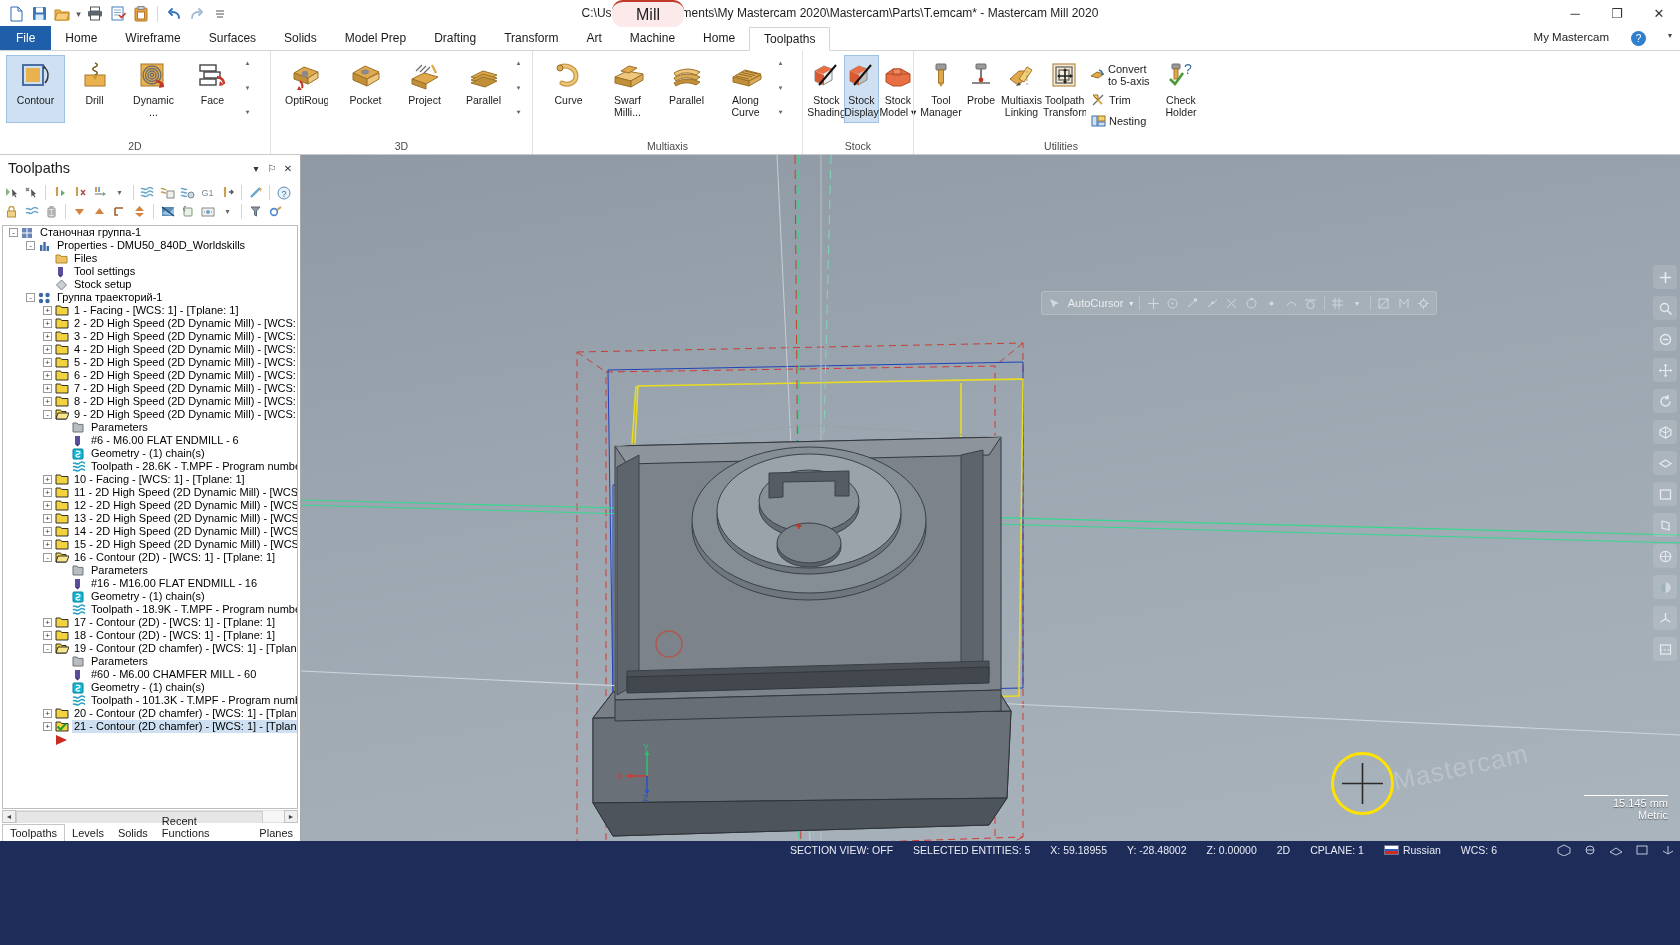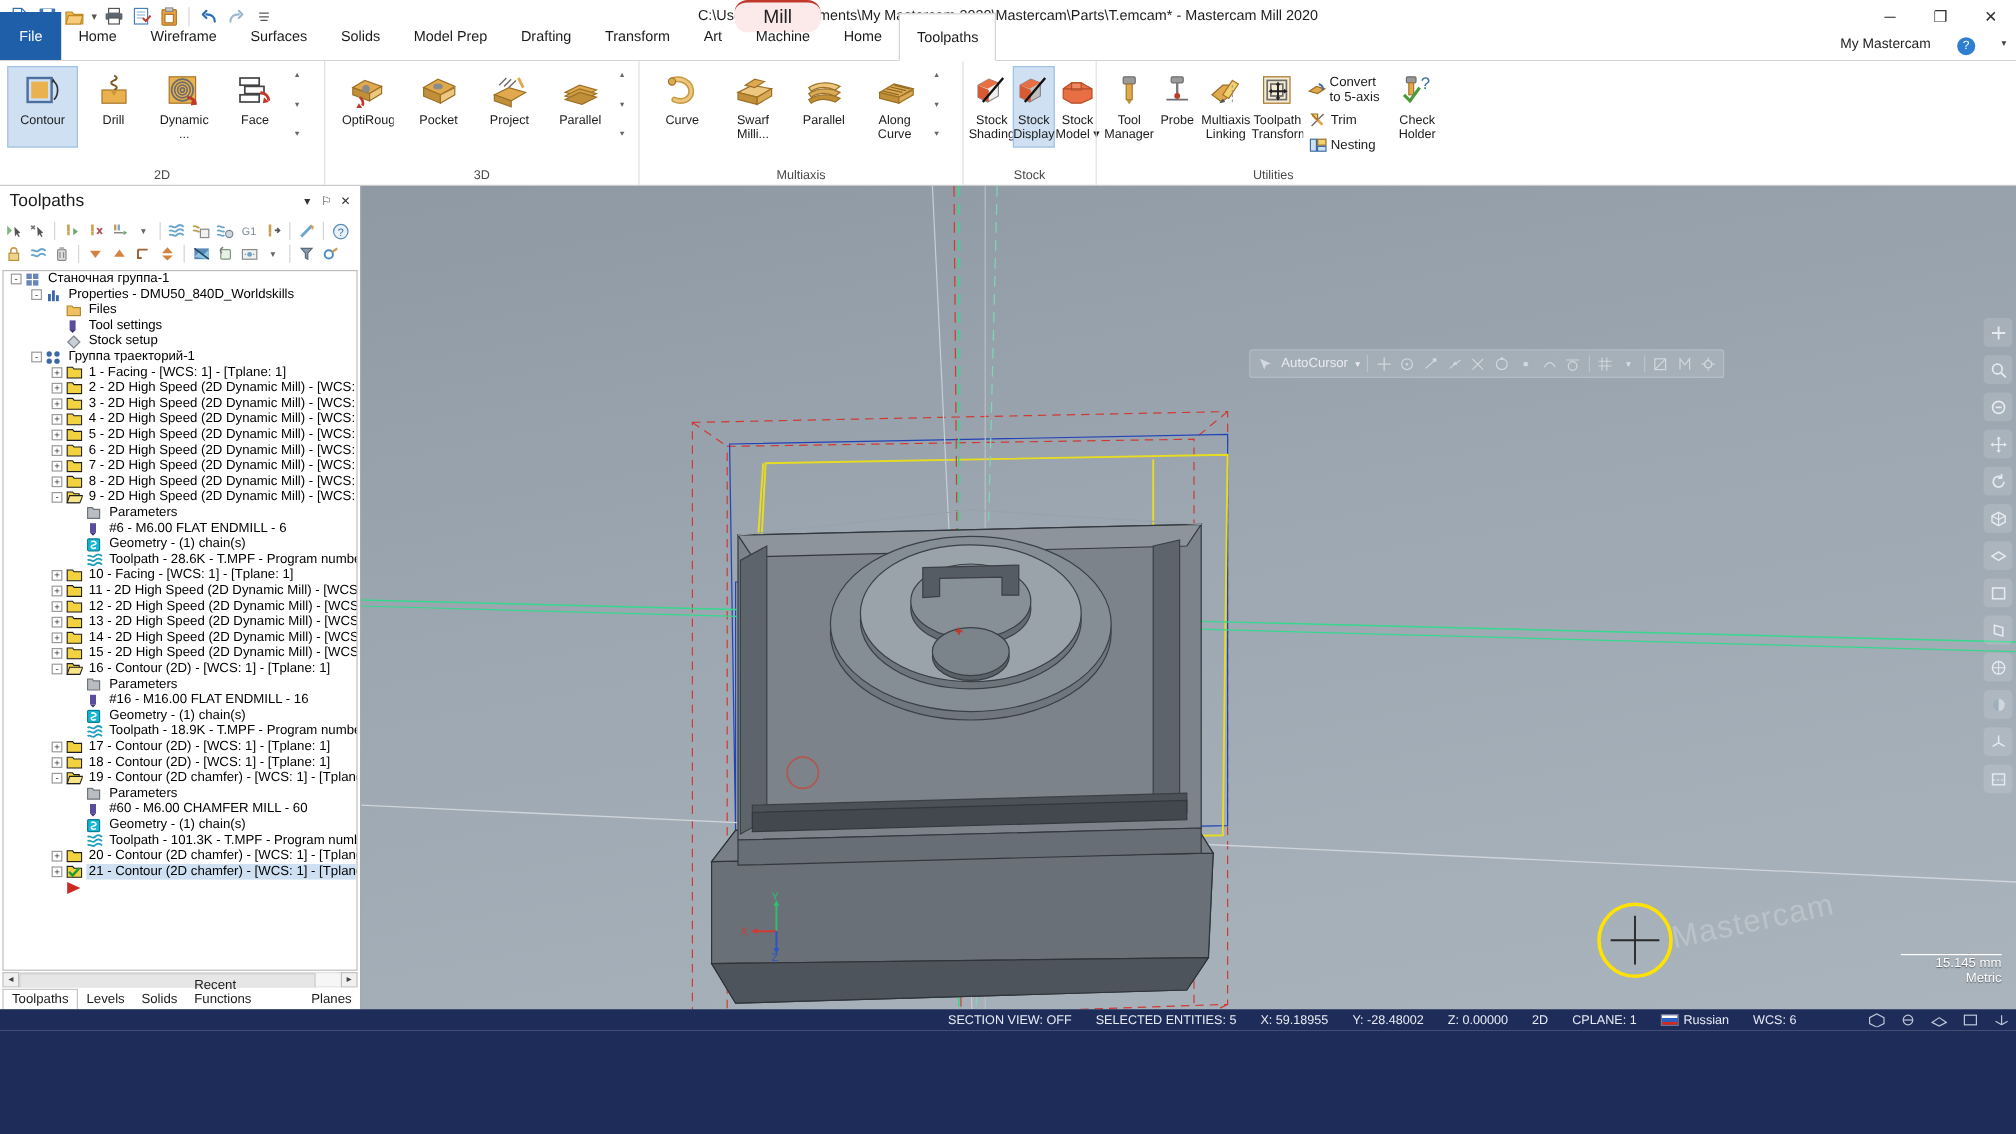--- a/index.html
+++ b/index.html
@@ -32,21 +32,21 @@
     display:flex;align-items:center;justify-content:center;
     border-top:2px solid #c0392b;
     border-radius:11px;
   }
   .wbtns{ position:absolute; right:0; top:0; height:27px; display:flex;}
   .wbtn{ width:42px;height:27px;display:flex;align-items:center;justify-content:center;font-size:13px;color:#333;}
 
   
   .tabbar{ height:24px; background:#ffffff; display:flex; align-items:flex-end; position:relative;
            border-bottom:1px solid #d4d4d4;}
-  .tab{ height:40px; padding:0 14px; display:flex;align-items:center; font-size:12px; color:#1b1b1b; }
+  .tab{ height:24px; padding:0 14px; display:flex;align-items:center; font-size:12px; color:#1b1b1b; }
   .tab.file{ background:#1f5faa; color:#fff; padding:0 16px; }
   .tab.active{ background:#fff; border:1px solid #d4d4d4; border-bottom:1px solid #fff;
                margin-bottom:-1px; position:relative; z-index:3; }
   .mymc{ position:absolute; right:8px; top:4px; display:flex;align-items:flex-start;gap:22px; font-size:11.5px;color:#222;}
   .circ-ico{ width:15px;height:15px;border-radius:50%;background:#2f7fd0;color:#fff;
              font-size:10px;display:flex;align-items:center;justify-content:center;}
   .chev{font-size:8px;color:#444;}
 
   
   .ribbon{ height:104px; background:#fff; border-bottom:1px solid #c9c9c9; display:flex; position:relative; }

